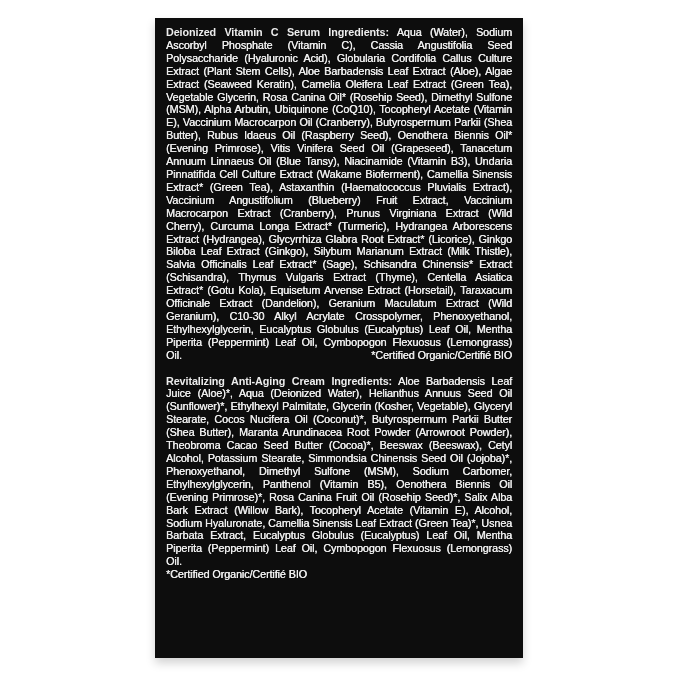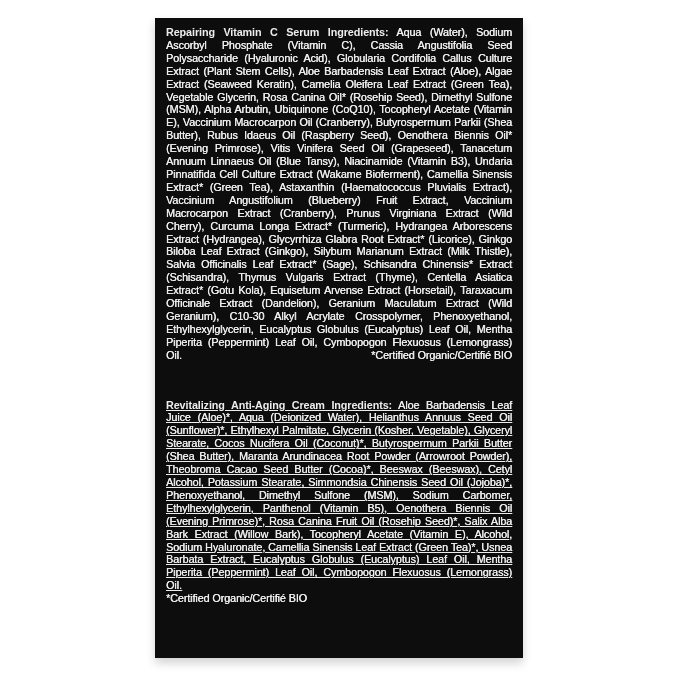--- a/index.html
+++ b/index.html
@@ -41,22 +41,21 @@
   }
   .para .heading {
     font-weight: 700;
   }
   .para .body {
     font-weight: 400;
     
     text-shadow: 0.3px 0 0 currentColor;
   }
   .para.cream {
-    margin-top: 37px;
-    text-decoration: underline;
+    margin-top: 13px;
   }
   .note-right {
     float: right;
     margin-left: 10px;
     font-weight: 400;
     text-shadow: 0.3px 0 0 currentColor;
   }
   .note-left {
     font-size: 10.8px;
     line-height: 12.9px;
@@ -67,21 +66,21 @@
   }
 </style>
 </head>
 <body>
 
 <div class="page">
   <div class="label">
 
     <p class="para">
       
-      <span class="heading">Repairing Vitamin C Serum Ingredients:</span>
+      <span class="heading">Deionized Vitamin C Serum Ingredients:</span>
       <span class="body">Aqua (Water), Sodium Ascorbyl Phosphate (Vitamin C), Cassia Angustifolia Seed Polysaccharide (Hyaluronic Acid), Globularia Cordifolia Callus Culture Extract (Plant Stem Cells), Aloe Barbadensis Leaf Extract (Aloe), Algae Extract (Seaweed Keratin), Camelia Oleifera Leaf Extract (Green Tea), Vegetable Glycerin, Rosa Canina Oil* (Rosehip Seed), Dimethyl Sulfone (MSM), Alpha Arbutin, Ubiquinone (CoQ10), Tocopheryl Acetate (Vitamin E), Vaccinium Macrocarpon Oil (Cranberry), Butyrospermum Parkii (Shea Butter), Rubus Idaeus Oil (Raspberry Seed), Oenothera Biennis Oil* (Evening Primrose), Vitis Vinifera Seed Oil (Grapeseed), Tanacetum Annuum Linnaeus Oil (Blue Tansy), Niacinamide (Vitamin B3), Undaria Pinnatifida Cell Culture Extract (Wakame Bioferment), Camellia Sinensis Extract* (Green Tea), Astaxanthin (Haematococcus Pluvialis Extract), Vaccinium Angustifolium (Blueberry) Fruit Extract, Vaccinium Macrocarpon Extract (Cranberry), Prunus Virginiana Extract (Wild Cherry), Curcuma Longa Extract* (Turmeric), Hydrangea Arborescens Extract (Hydrangea), Glycyrrhiza Glabra Root Extract* (Licorice), Ginkgo Biloba Leaf Extract (Ginkgo), Silybum Marianum Extract (Milk Thistle), Salvia Officinalis Leaf Extract* (Sage), Schisandra Chinensis* Extract (Schisandra), Thymus Vulgaris Extract (Thyme), Centella Asiatica Extract* (Gotu Kola), Equisetum Arvense Extract (Horsetail), Taraxacum Officinale Extract (Dandelion), Geranium Maculatum Extract (Wild Geranium), C10-30 Alkyl Acrylate Crosspolymer, Phenoxyethanol, Ethylhexylglycerin, Eucalyptus Globulus (Eucalyptus) Leaf Oil, Mentha Piperita (Peppermint) Leaf Oil, Cymbopogon Flexuosus (Lemongrass) Oil.</span>
     <span class="note-right">*Certified Organic/Certifié BIO</span></p>
 
     <p class="para cream">
       <span class="heading">Revitalizing Anti-Aging Cream Ingredients:</span>
       <span class="body">Aloe Barbadensis Leaf Juice (Aloe)*, Aqua (Deionized Water), Helianthus Annuus Seed Oil (Sunflower)*, Ethylhexyl Palmitate, Glycerin (Kosher, Vegetable), Glyceryl Stearate, Cocos Nucifera Oil (Coconut)*, Butyrospermum Parkii Butter (Shea Butter), Maranta Arundinacea Root Powder (Arrowroot Powder), Theobroma Cacao Seed Butter (Cocoa)*, Beeswax (Beeswax), Cetyl Alcohol, Potassium Stearate, Simmondsia Chinensis Seed Oil (Jojoba)*, Phenoxyethanol, Dimethyl Sulfone (MSM), Sodium Carbomer, Ethylhexylglycerin, Panthenol (Vitamin B5), Oenothera Biennis Oil (Evening Primrose)*, Rosa Canina Fruit Oil (Rosehip Seed)*, Salix Alba Bark Extract (Willow Bark), Tocopheryl Acetate (Vitamin E), Alcohol, Sodium Hyaluronate, Camellia Sinensis Leaf Extract (Green Tea)*, Usnea Barbata Extract, Eucalyptus Globulus (Eucalyptus) Leaf Oil, Mentha Piperita (Peppermint) Leaf Oil, Cymbopogon Flexuosus (Lemongrass) Oil.</span>
     </p>
 
     <div class="note-left">*Certified Organic/Certifié BIO</div>
 

